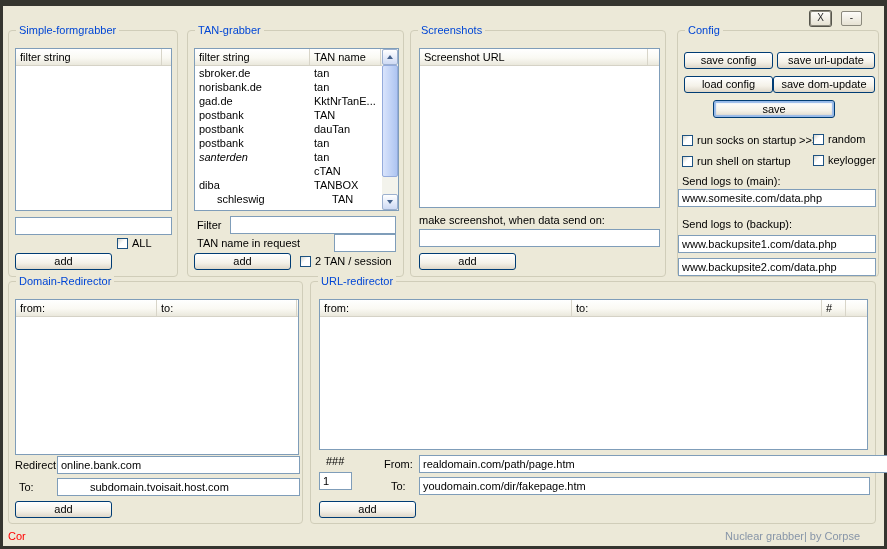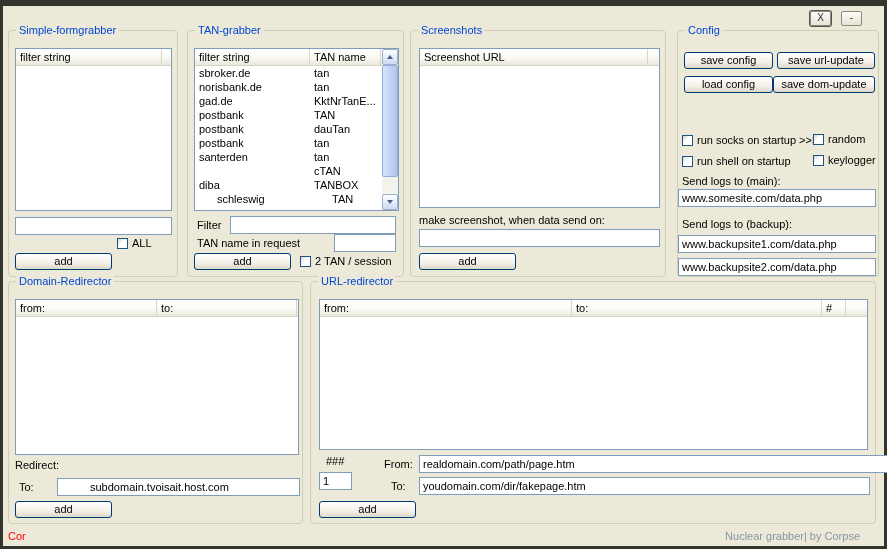--- a/index.html
+++ b/index.html
@@ -125,21 +125,21 @@
           </div>
         <div class="lv-row">
             <div class="lv-cell" style="width:115px;">postbank</div>
             <div class="lv-cell">dauTan</div>
           </div>
         <div class="lv-row">
             <div class="lv-cell" style="width:115px;">postbank</div>
             <div class="lv-cell">tan</div>
           </div>
         <div class="lv-row">
-            <div class="lv-cell" style="width:115px;">santerden</div>
+            <div class="lv-cell" style="width:115px;font-style:italic;">santerden</div>
             <div class="lv-cell">tan</div>
           </div>
         <div class="lv-row">
             <div class="lv-cell" style="width:115px;margin-top:36px;">mbank.com.pl</div>
             <div class="lv-cell">cTAN</div>
           </div>
         <div class="lv-row">
             <div class="lv-cell" style="width:115px;">diba</div>
             <div class="lv-cell">TANBOX</div>
           </div>
@@ -182,20 +182,21 @@
     <input class="textbox" style="left: 8px; top: 198px; width: 241px;">
     <div class="btn" style="left:8px;top:222px;width:97px;">add</div>
   </div>
 
   <div class="group" style="left:677px;top:30px;width:202px;height:247px;">
     <span class="group-title">Config</span>
     <div class="btn" style="left:6px;top:21px;width:89px;">save config</div>
     <div class="btn" style="left:99px;top:21px;width:98px;">save url-update</div>
     <div class="btn" style="left:6px;top:45px;width:89px;">load config</div>
     <div class="btn" style="left:95px;top:45px;width:102px;">save dom-update</div>
+    <div class="btn btn-default" style="left:35px;top:69px;width:122px;">save</div>
 
     <div class="cb" style="left:4px;top:103px;">
       <span class="cb-box"></span>
       <span>run socks on startup &gt;&gt;&gt;</span>
     </div>
     <div class="cb" style="left:135px;top:102px;">
       <span class="cb-box"></span>
       <span>random</span>
     </div>
     <div class="cb" style="left:4px;top:124px;">
@@ -218,20 +219,21 @@
     <span class="group-title">Domain-Redirector</span>
     <div class="listview" style="left:6px;top:17px;width:284px;height:156px;">
       <div class="lv-header">
         <div class="lv-col" style="width:141px;">from:</div>
         <div class="lv-col" style="width:140px;">to:</div>
         <div class="lv-fill"></div>
       </div>
       <div class="lv-body"></div>
     </div>
     <span class="lbl" style="left:6px;top:177px;">Redirect:</span>
+    <input class="textbox" style="left: 48px; top: 174px; width: 243px;" value="online.bank.com">
     <span class="lbl" style="left:10px;top:199px;">To:</span>
     <input class="textbox" style="left: 48px; top: 196px; width: 243px; padding-left: 32px;" value="subdomain.tvoisait.host.com">
     <div class="btn" style="left:6px;top:219px;width:97px;">add</div>
   </div>
 
   <div class="group" style="left:310px;top:281px;width:566px;height:243px;text-decoration:underline;">
     <span class="group-title">URL-redirector</span>
     <div class="listview" style="left:8px;top:17px;width:549px;height:151px;">
       <div class="lv-header">
         <div class="lv-col" style="width:252px;">from:</div>

